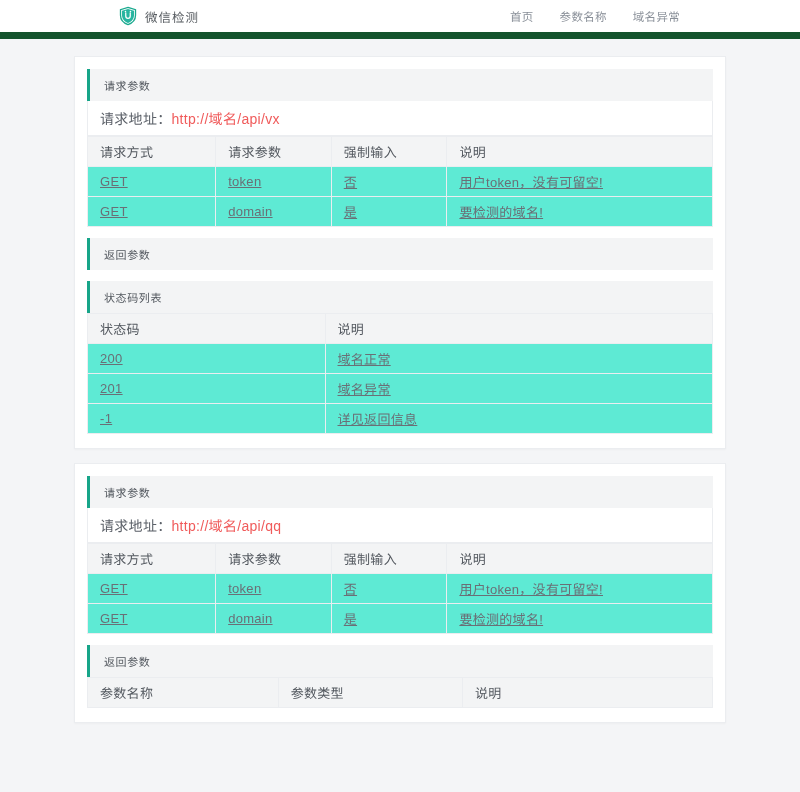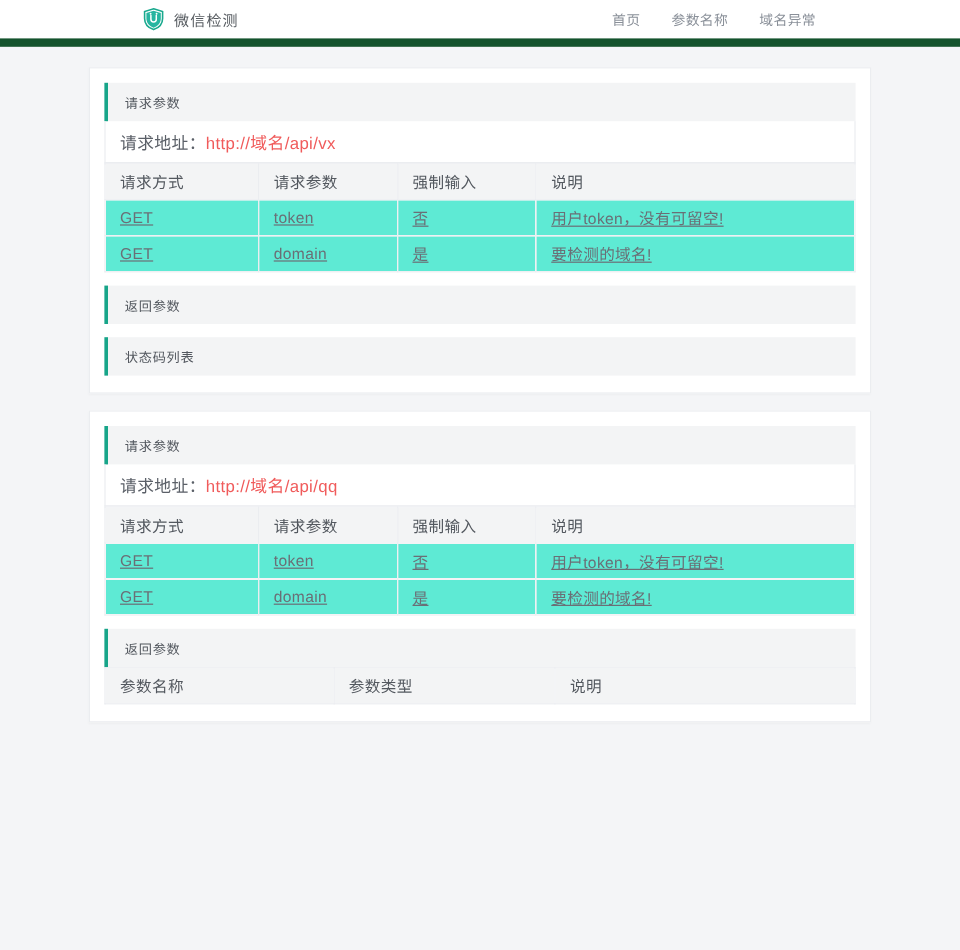--- a/index.html
+++ b/index.html
@@ -208,20 +208,46 @@
           <td>要检测的域名!</td>
         </tr>
       </tbody>
     </table>
 
     <div class="section-gap"></div>
     <div class="section-head">返回参数</div>
 
     <div class="section-gap"></div>
     <div class="section-head">状态码列表</div>
+    <table class="doc-table t-status">
+      <colgroup>
+          <col class="c1">
+          <col class="c2">
+        </colgroup>
+      <thead>
+        <tr>
+          <th>状态码</th>
+          <th>说明</th>
+        </tr>
+      </thead>
+      <tbody>
+        <tr>
+          <td>200</td>
+          <td>域名正常</td>
+        </tr>
+        <tr>
+          <td>201</td>
+          <td>域名异常</td>
+        </tr>
+        <tr>
+          <td>-1</td>
+          <td>详见返回信息</td>
+        </tr>
+      </tbody>
+    </table>
   </section>
 
   <section class="card">
 
     <div class="section-head">请求参数</div>
     <div class="url-line">
       <span>请求地址：</span><span class="url-value">http://域名/api/qq</span>
     </div>
     <table class="doc-table t-request">
       <colgroup>

